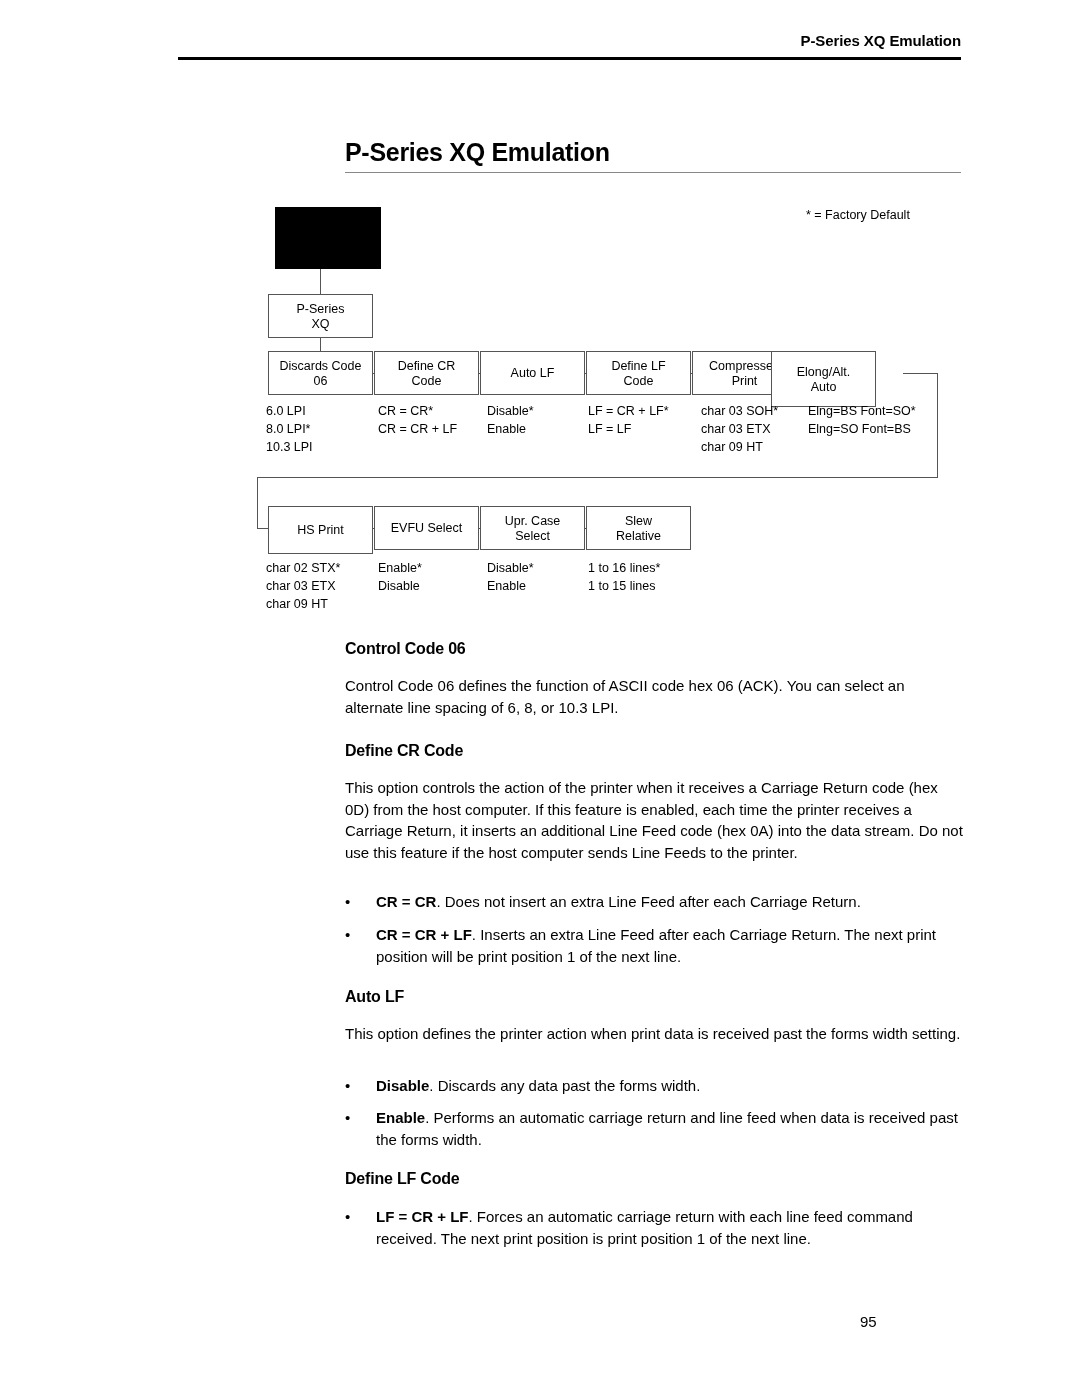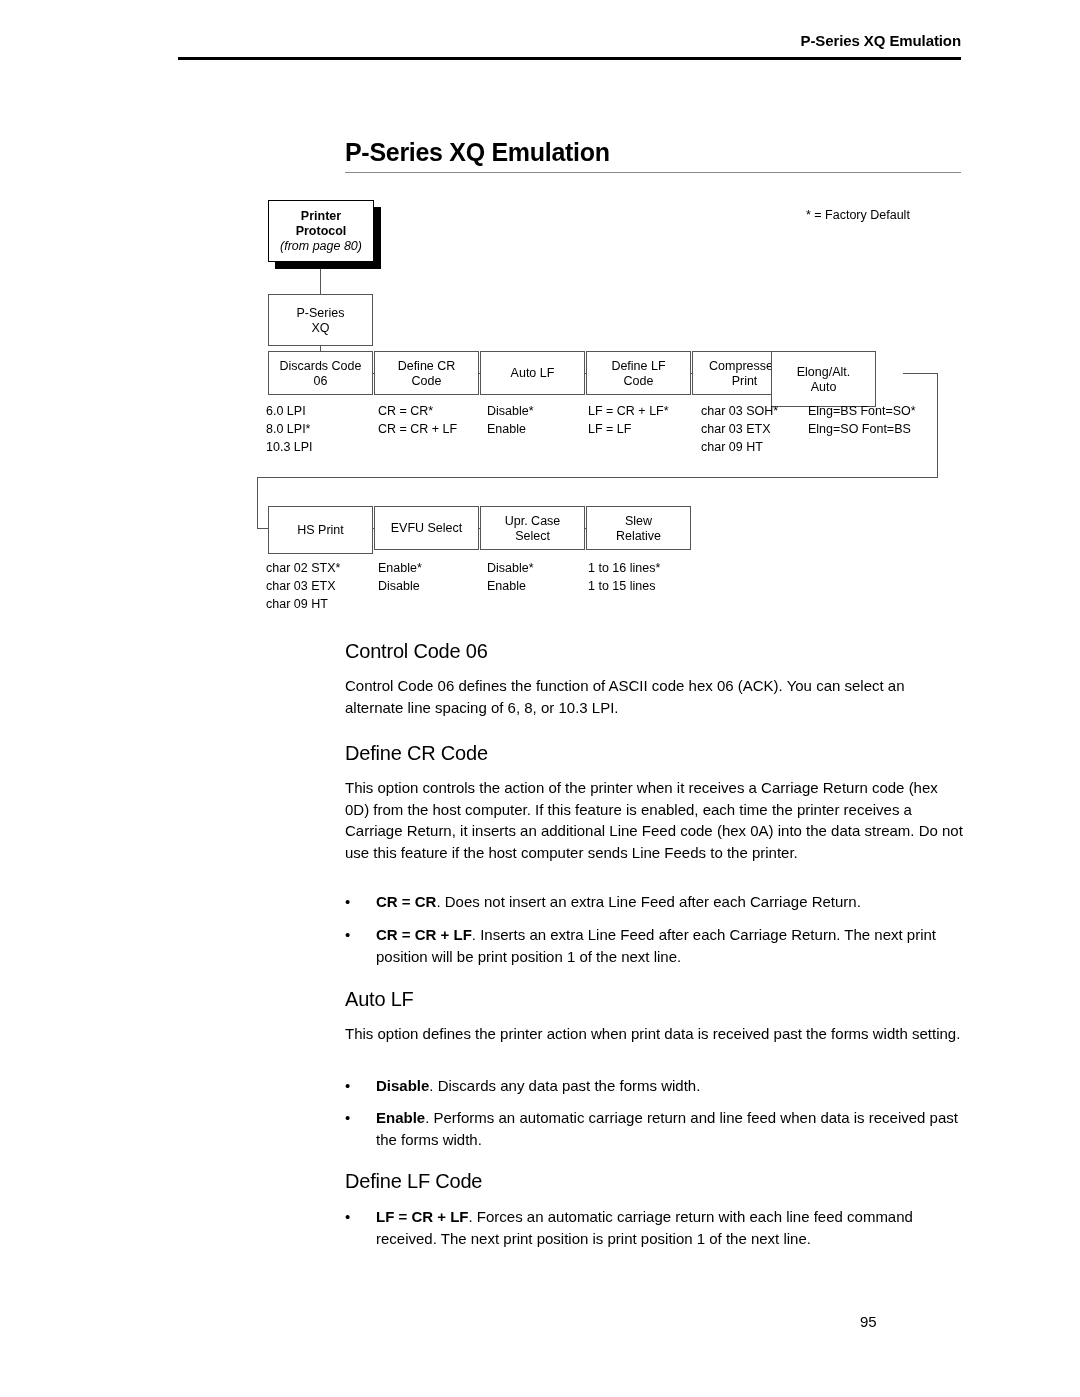--- a/index.html
+++ b/index.html
@@ -111,22 +111,22 @@
     left: 806px;
     top: 208px;
     font-size: 12.5px;
     white-space: nowrap;
   }
 
   
   .sec-head {
     position: absolute;
     left: 345px;
-    font-size: 20px;
-    font-weight: normal;
+    font-size: 16px;
+    font-weight: bold;
     letter-spacing: -0.2px;
   }
   .para {
     position: absolute;
     left: 345px;
     width: 620px;
     font-size: 15px;
     line-height: 21.5px;
   }
   .bullet-row {
@@ -163,29 +163,24 @@
 <div class="hdr-rule"></div>
 
 <div class="chapter-title">P-Series XQ Emulation</div>
 <div class="title-rule"></div>
 
 <div class="diagram">
 
   <div class="factory-note">* = Factory Default</div>
 
   <div class="dshadow" style="left:275px; top:207px; width:106px; height:62px;"></div>
-  <div class="dbox shadowed" style="left:268px; top:200px; width:106px; height:62px;">
-    <span>Printer</span>
-    <span>Protocol</span>
-    <span class="ital">(from page 80)</span>
-  </div>
 
   <div class="dline" style="left:320px; top:262px; width:1px; height:33px;"></div>
 
-  <div class="dbox" style="left:268px; top:294px; width:105px; height:52px;">
+  <div class="dbox" style="left:268px; top:294px; width:105px; height:44px;">
     <span>P-Series</span>
     <span>XQ</span>
   </div>
 
   <div class="dline" style="left:320px; top:338px; width:1px; height:13px;"></div>
 
   <div class="dline" style="left:373px; top:373px; width:13px; height:1px;"></div>
   <div class="dline" style="left:479px; top:373px; width:13px; height:1px;"></div>
   <div class="dline" style="left:585px; top:373px; width:13px; height:1px;"></div>
   <div class="dline" style="left:691px; top:373px; width:13px; height:1px;"></div>

